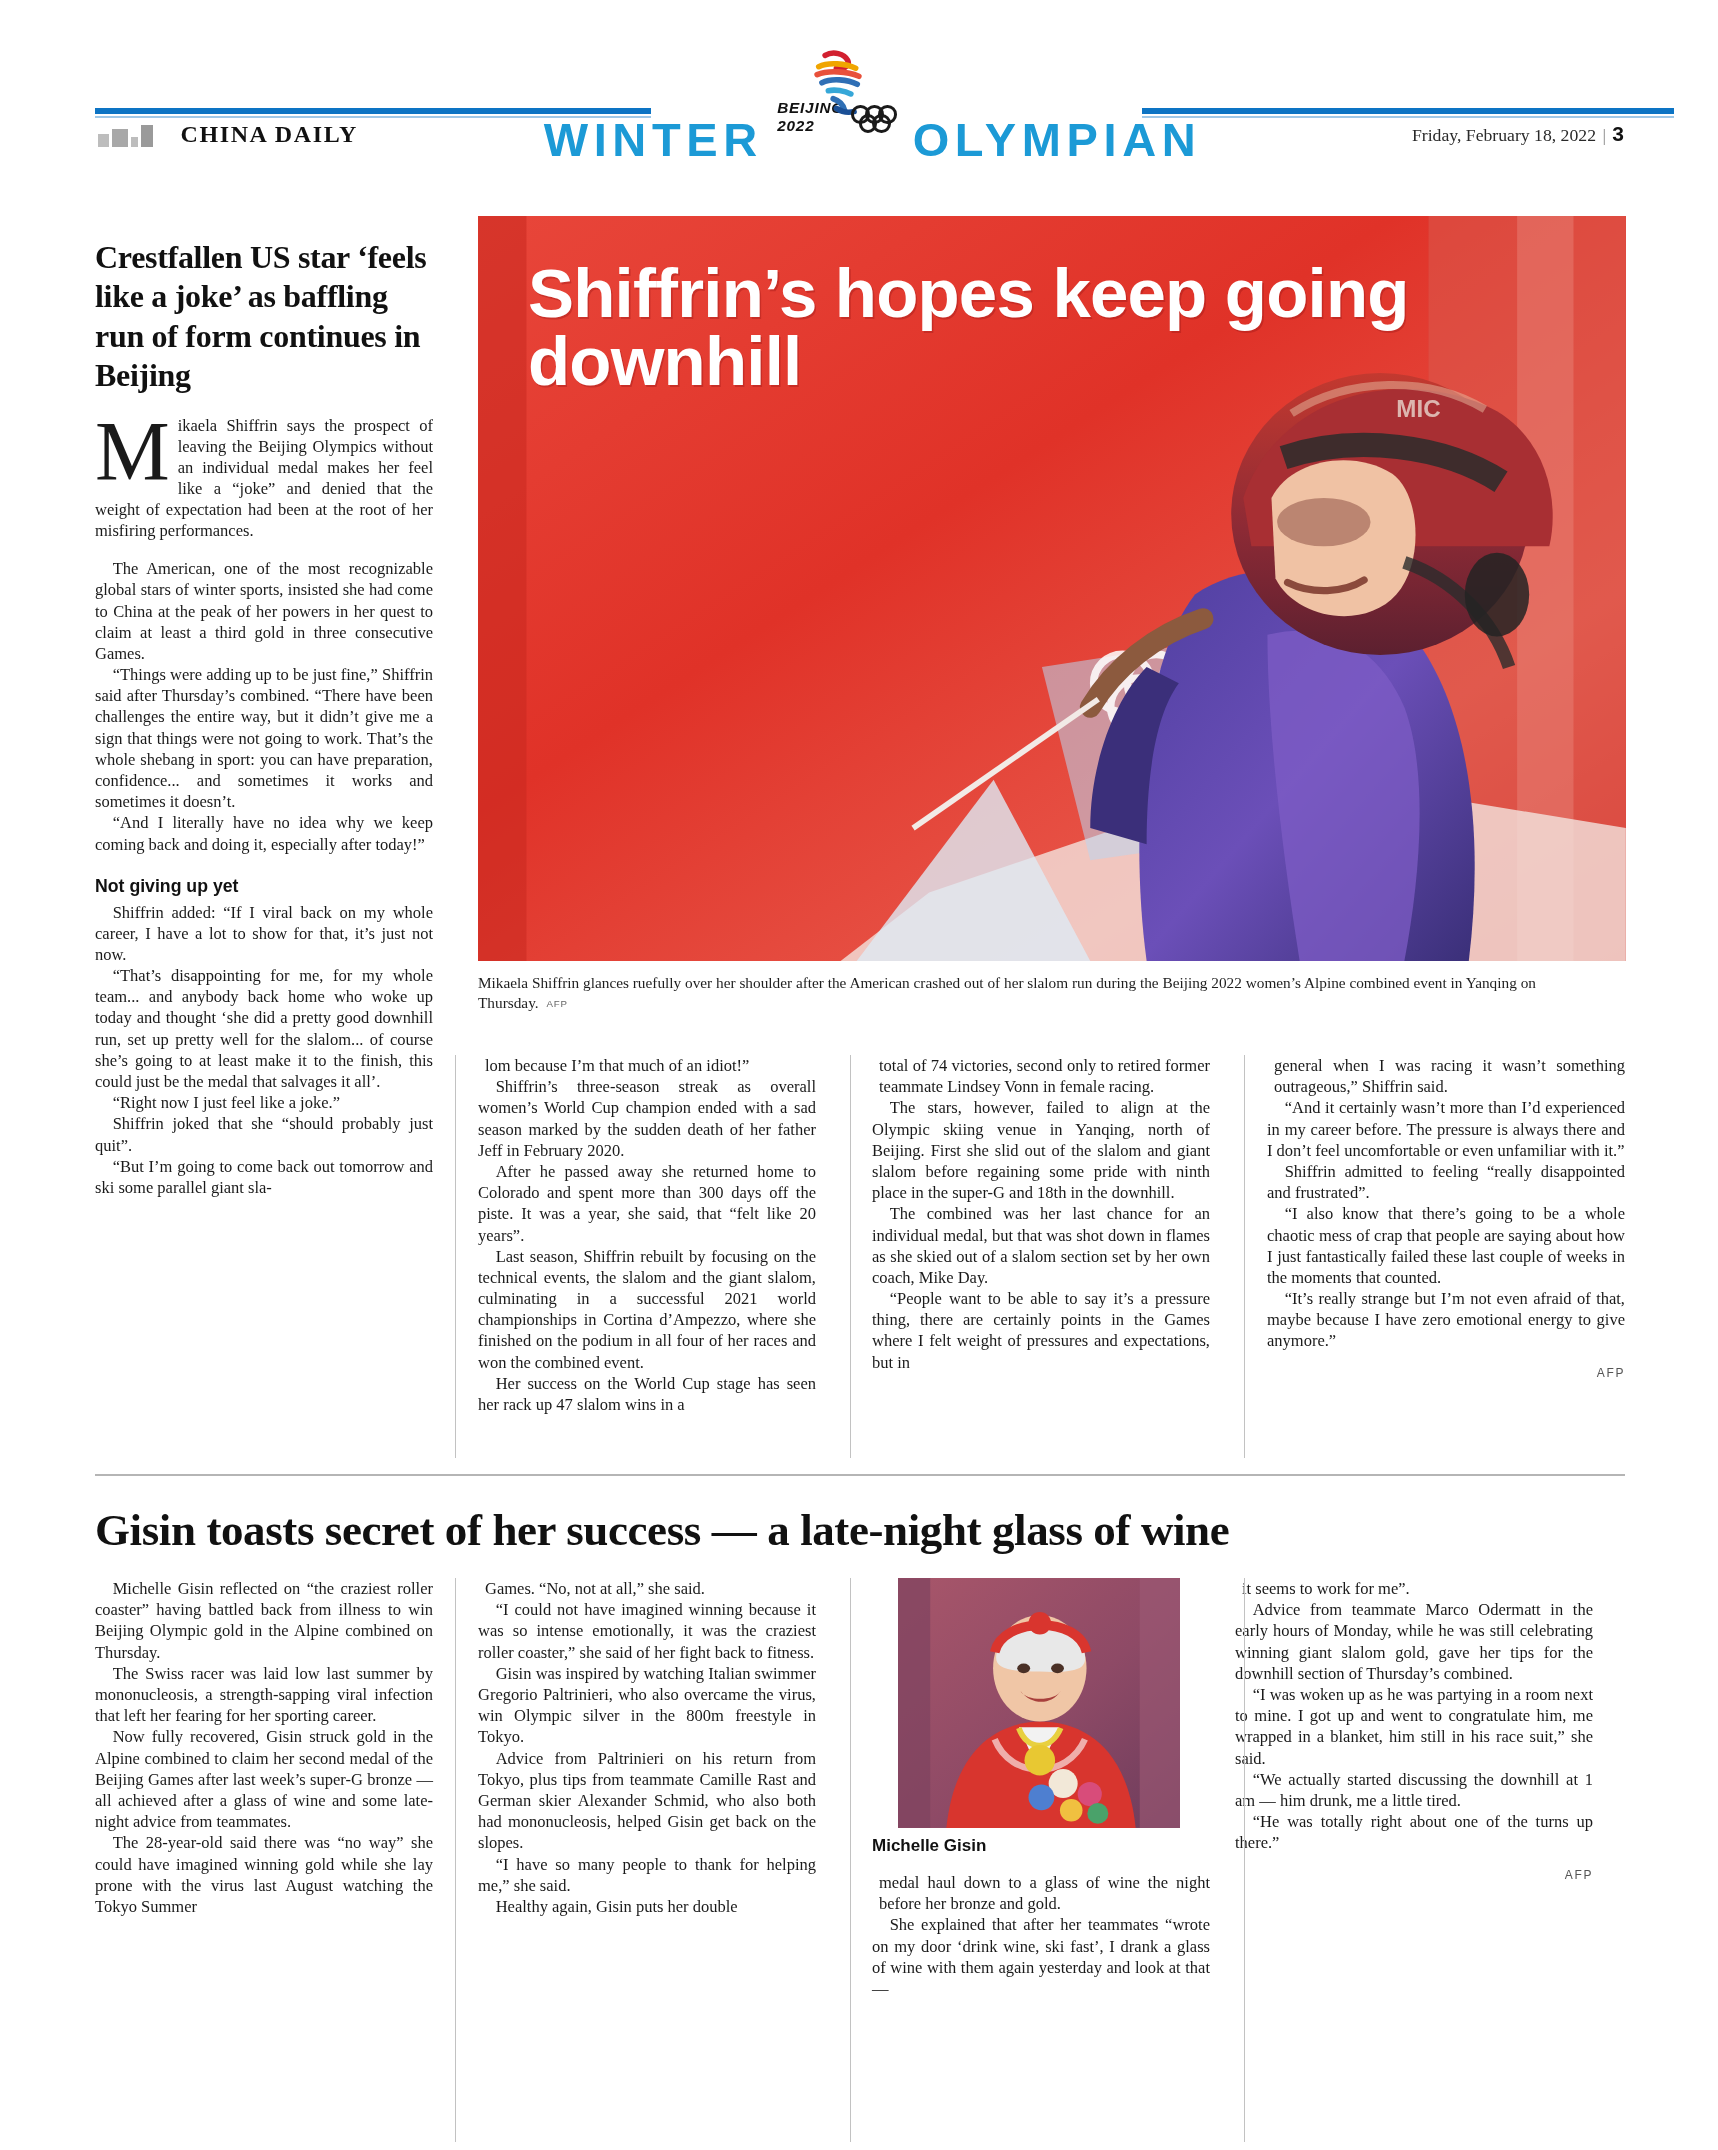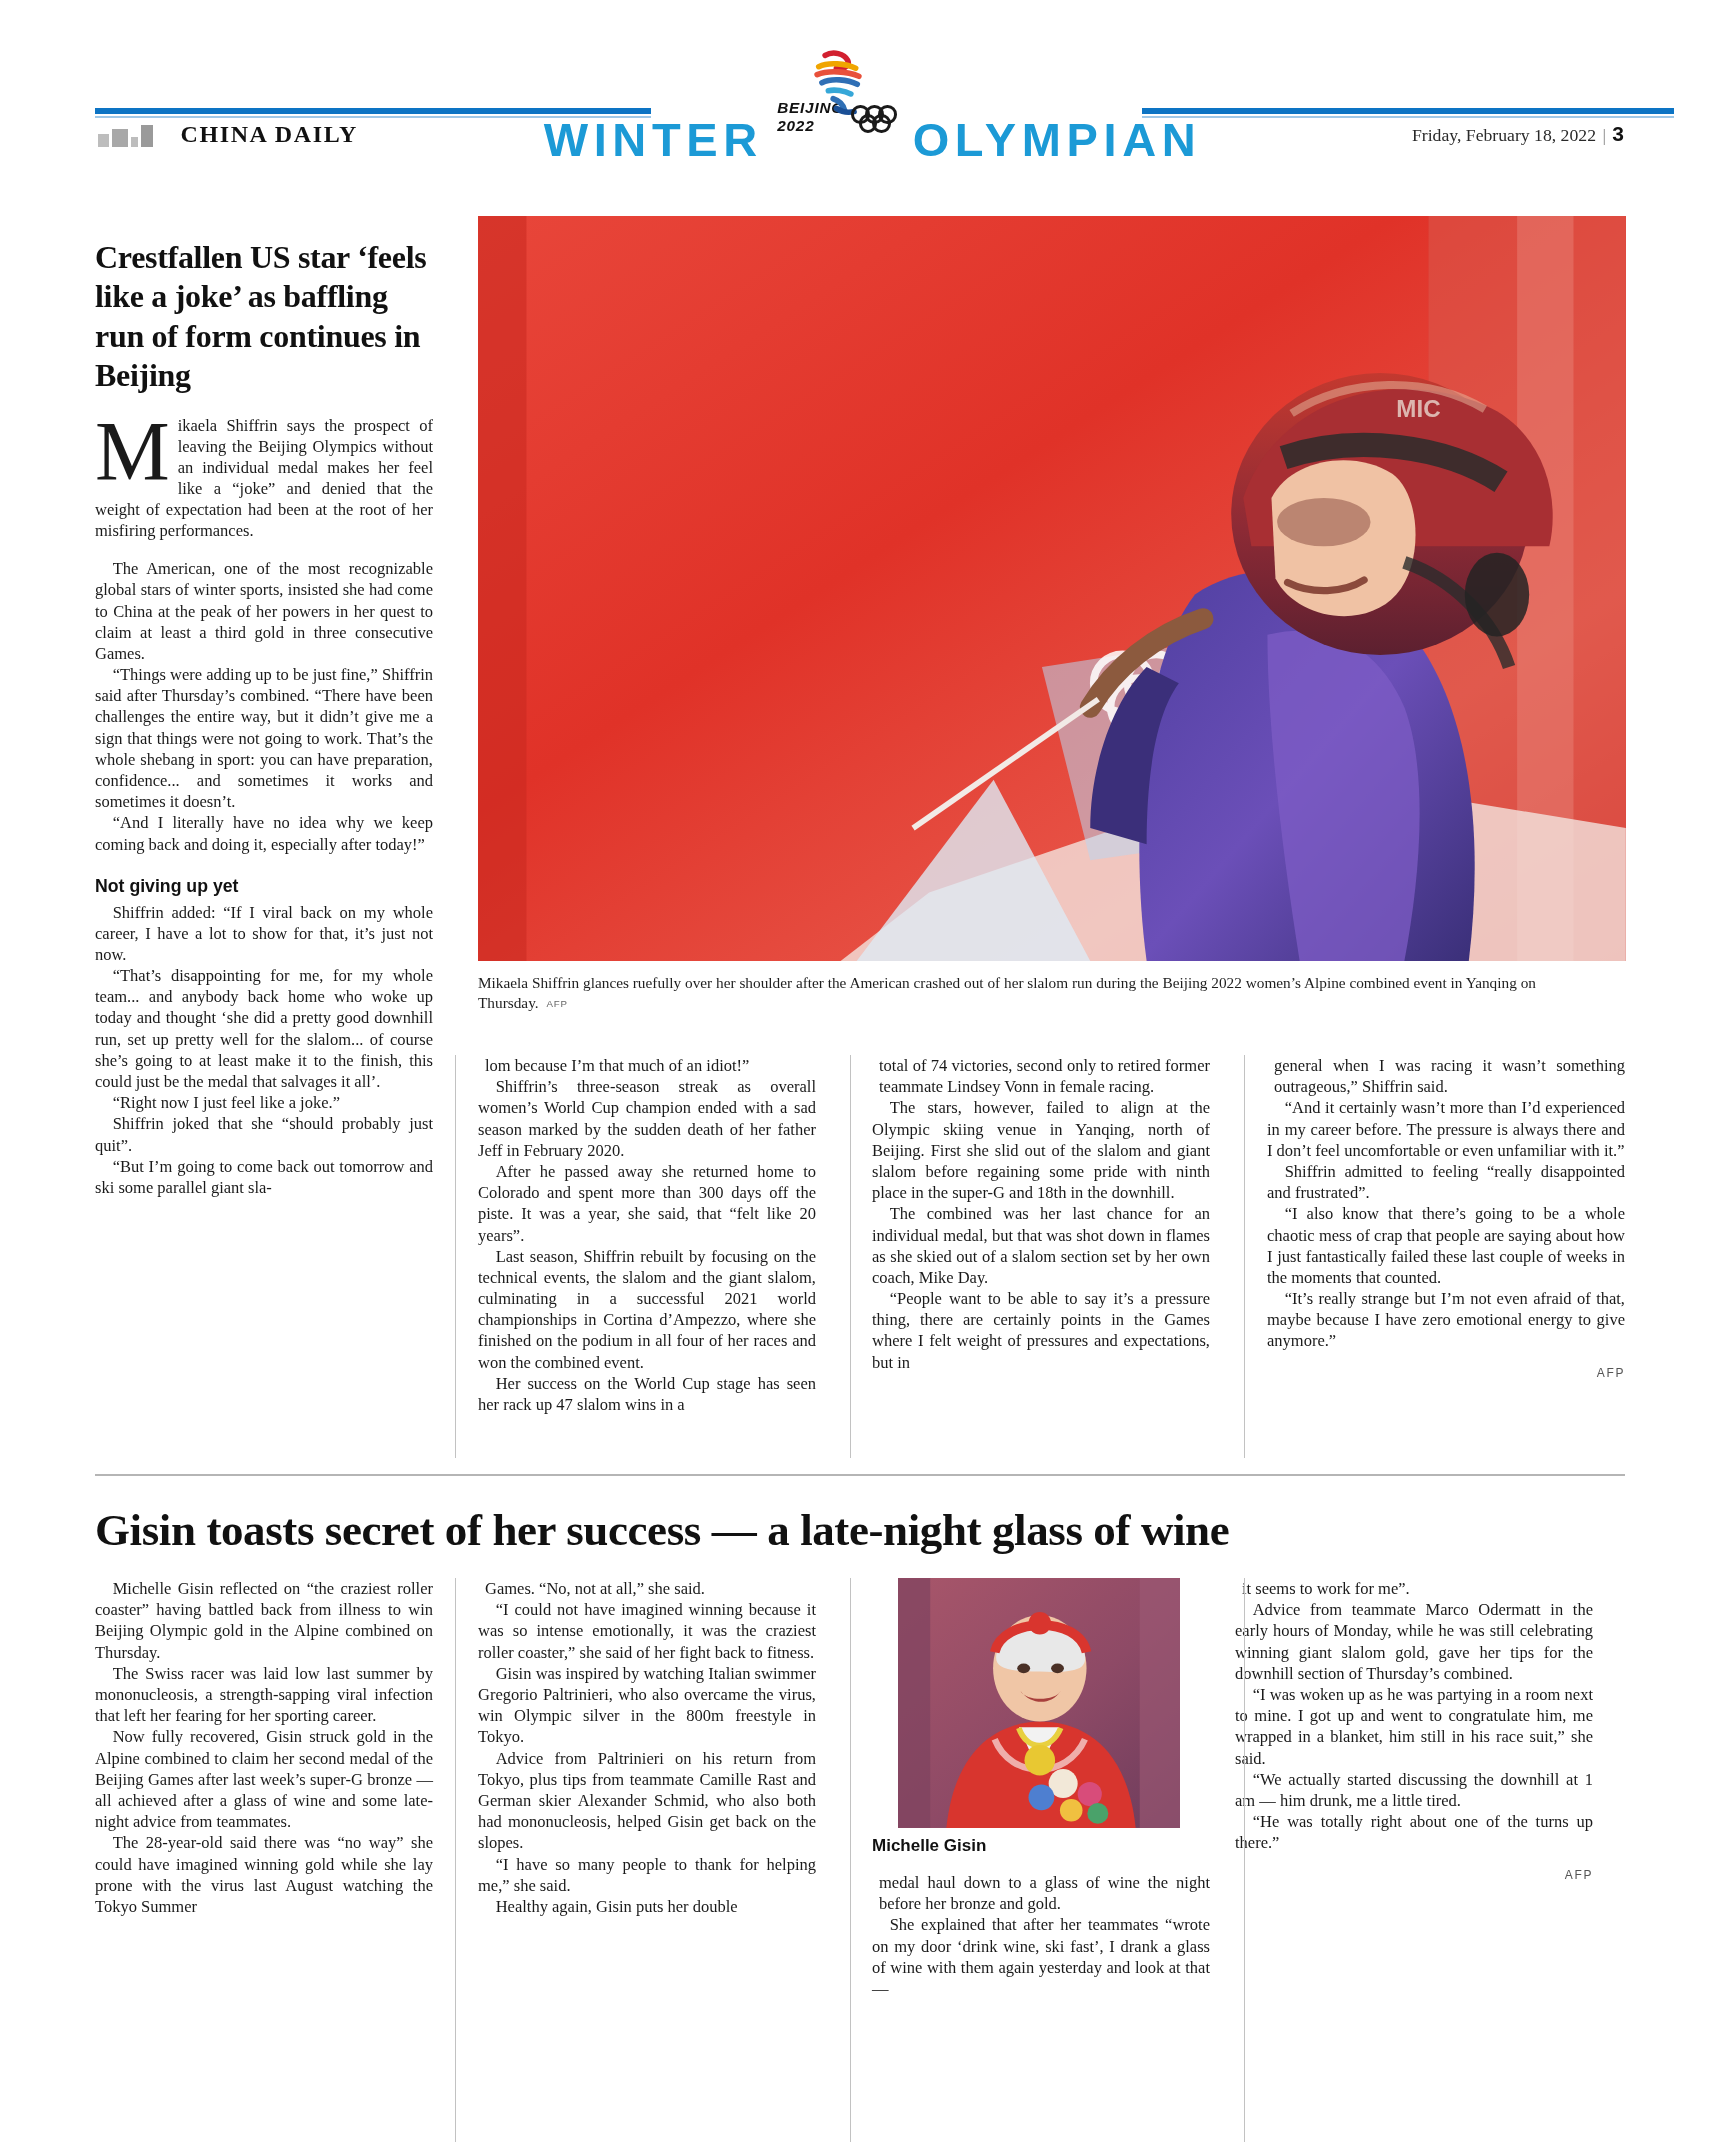--- a/index.html
+++ b/index.html
@@ -197,20 +197,21 @@
           <text x="1140" y="250" font-family="Liberation Sans, sans-serif" font-size="30" font-weight="bold" fill="#e9d8cf" opacity=".8">MIC</text>
 
           <path d="M985 350 C1010 300, 1090 290, 1135 320 C1170 345, 1175 430, 1140 470 C1100 515, 1015 500, 990 450 Z" fill="#f0c2a4"></path>
           <ellipse cx="1050" cy="380" rx="58" ry="30" fill="#7a3b34" opacity=".45"></ellipse>
           <path d="M1005 455 C1035 470, 1075 468, 1100 452" stroke="#8b4a3c" stroke-width="9" fill="none" stroke-linecap="round"></path>
 
           <path d="M1000 300 C1090 270, 1200 285, 1270 330" stroke="#2c2c2c" stroke-width="30" fill="none" opacity=".85"></path>
           <path d="M1150 430 C1210 450, 1260 500, 1280 560" stroke="#2c2c2c" stroke-width="16" fill="none" opacity=".8"></path>
           <ellipse cx="1265" cy="470" rx="40" ry="52" fill="#232323" opacity=".85"></ellipse>
         </svg>
+        <div class="ovl-head">Shiffrin’s hopes keep going downhill</div>
       </div>
 
       <div class="caption">
         <span>Mikaela Shiffrin glances ruefully over her shoulder after the American crashed out of her slalom run during the Beijing 2022 women’s Alpine combined event in Yanqing on Thursday.</span><span class="credit">AFP</span>
       </div>
 
       <div class="a1-c2">
         <p class="body noind">lom because I’m that much of an idiot!”</p>
         <p class="body">Shiffrin’s three-season streak as overall women’s World Cup champion ended with a sad season marked by the sudden death of her father Jeff in February 2020.</p>
         <p class="body">After he passed away she returned home to Colorado and spent more than 300 days off the piste. It was a year, she said, that “felt like 20 years”.</p>

